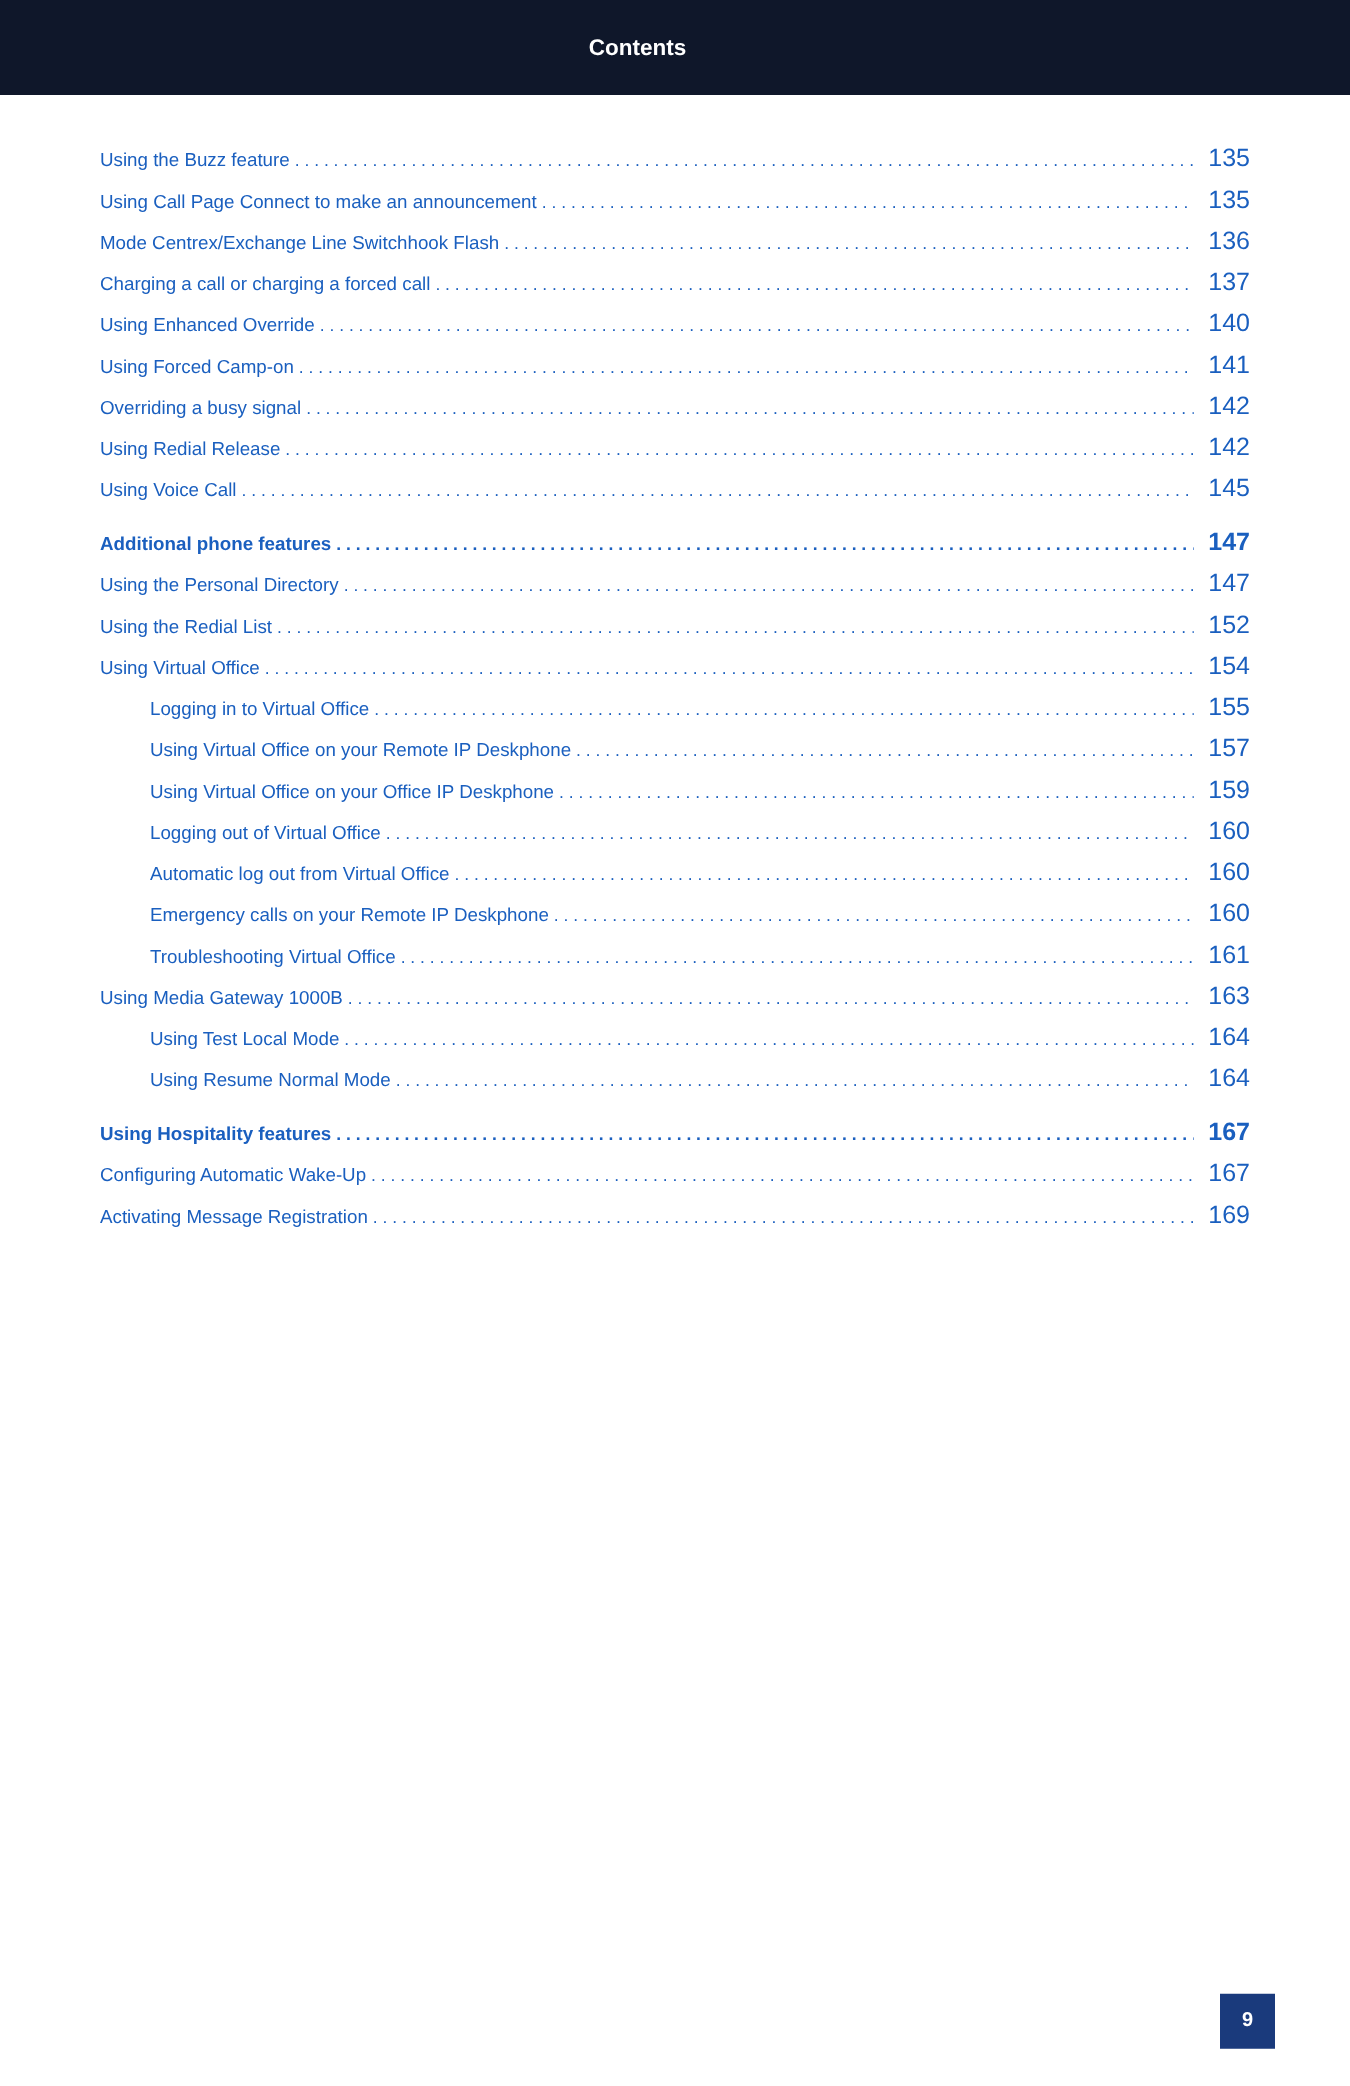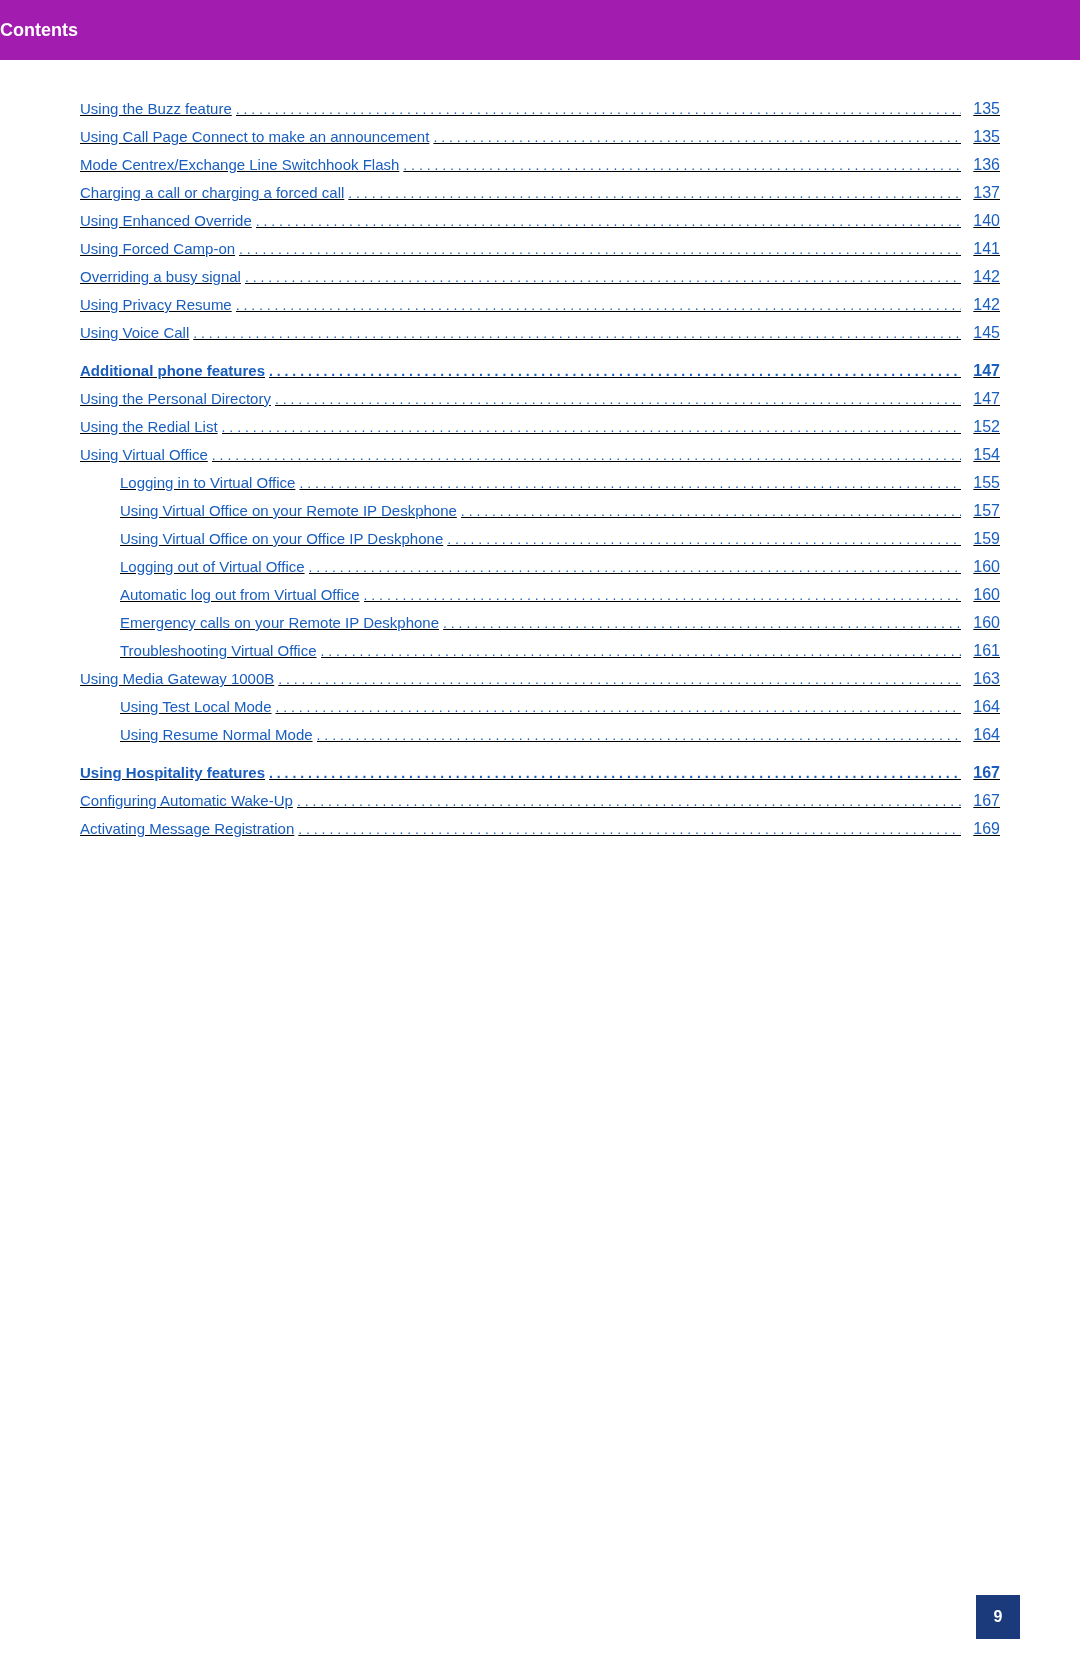--- a/index.html
+++ b/index.html
@@ -10,45 +10,44 @@
 
     body {
       width: 1080px;
       min-height: 1669px;
       background: #ffffff;
       font-family: Arial, Helvetica, sans-serif;
       position: relative;
     }
 
     .header-bar {
-      background: #a21caf;
-      height: 60px;
+      background: #0f172a;
+      height: 76px;
       width: 100%;
       display: flex;
       align-items: center;
-      justify-content: flex-start;
+      justify-content: center;
       padding-right: 60px;
     }
 
     .header-title {
       color: #ffffff;
       font-size: 18px;
       font-weight: bold;
     }
 
     .content {
       padding: 40px 80px 80px 80px;
     }
 
     .toc-entry {
       display: flex;
       align-items: baseline;
       margin-bottom: 10px;
       font-size: 15px;
-      text-decoration: underline;
     }
 
     .toc-entry.bold-entry {
       font-weight: bold;
       text-align: center;
     }
 
     .toc-entry.indent-1 {
       padding-left: 40px;
     }
@@ -75,21 +74,21 @@
     }
 
     .toc-dots::after {
       content: ' . . . . . . . . . . . . . . . . . . . . . . . . . . . . . . . . . . . . . . . . . . . . . . . . . . . . . . . . . . . . . . . . . . . . . . . . . . . . . . . . . . . . . . . . . . . . . . . . . . . . . . . . . . . . . . . . . . . . . . . . . . . . . . . . . . . . . . . . . . . . . . . . . . . . . . . . . . . . . . . .';
       color: #1a5fbf;
       font-size: 14px;
     }
 
     .toc-page {
       color: #1a5fbf;
-      font-size: 16px;
+      font-size: 20px;
       margin-left: 8px;
       white-space: nowrap;
       flex-shrink: 0;
     }
 
     .toc-page.bold-page {
       font-weight: bold;
     }
 
     .footer {
@@ -144,21 +143,21 @@
       <a href="#" class="toc-link">Using Forced Camp-on</a>
       <span class="toc-dots"></span>
       <span class="toc-page">141</span>
     </div>
     <div class="toc-entry">
       <a href="#" class="toc-link">Overriding a busy signal</a>
       <span class="toc-dots"></span>
       <span class="toc-page">142</span>
     </div>
     <div class="toc-entry">
-      <a href="#" class="toc-link">Using Privacy Resume</a>
+      <a href="#" class="toc-link">Using Redial Release</a>
       <span class="toc-dots"></span>
       <span class="toc-page">142</span>
     </div>
     <div class="toc-entry">
       <a href="#" class="toc-link">Using Voice Call</a>
       <span class="toc-dots"></span>
       <span class="toc-page">145</span>
     </div>
     <div class="toc-entry bold-entry" style="margin-top: 20px;">
       <a href="#" class="toc-link bold-link">Additional phone features</a>

